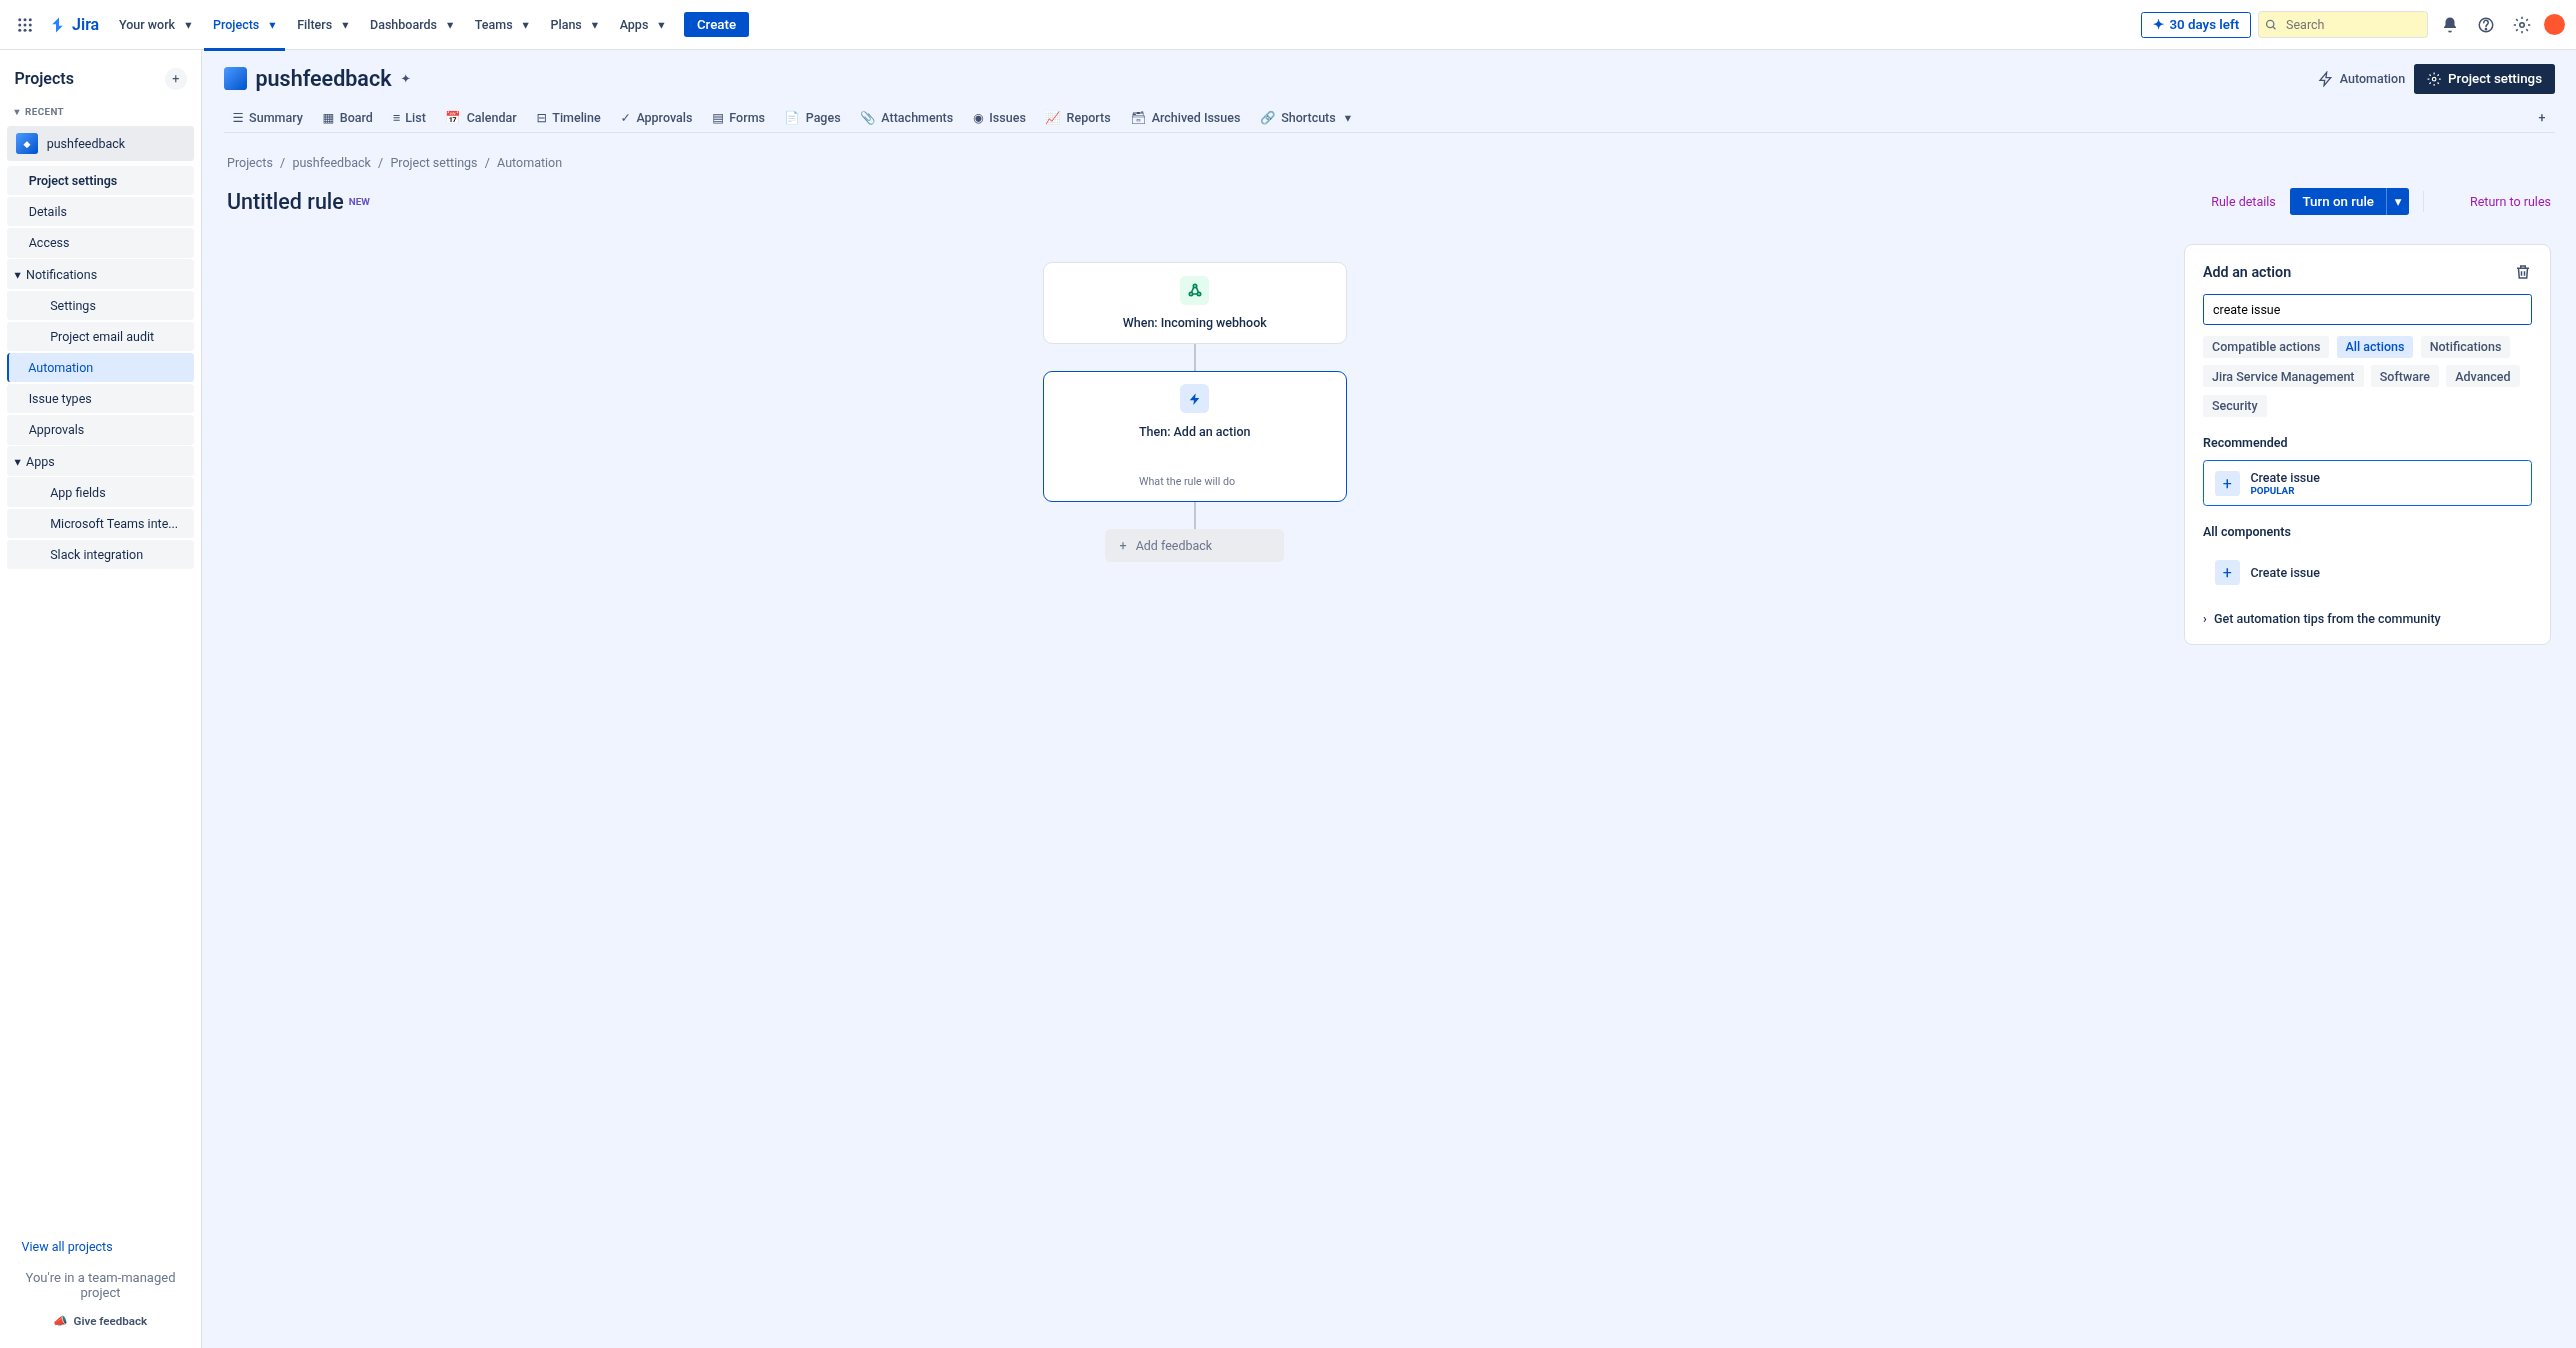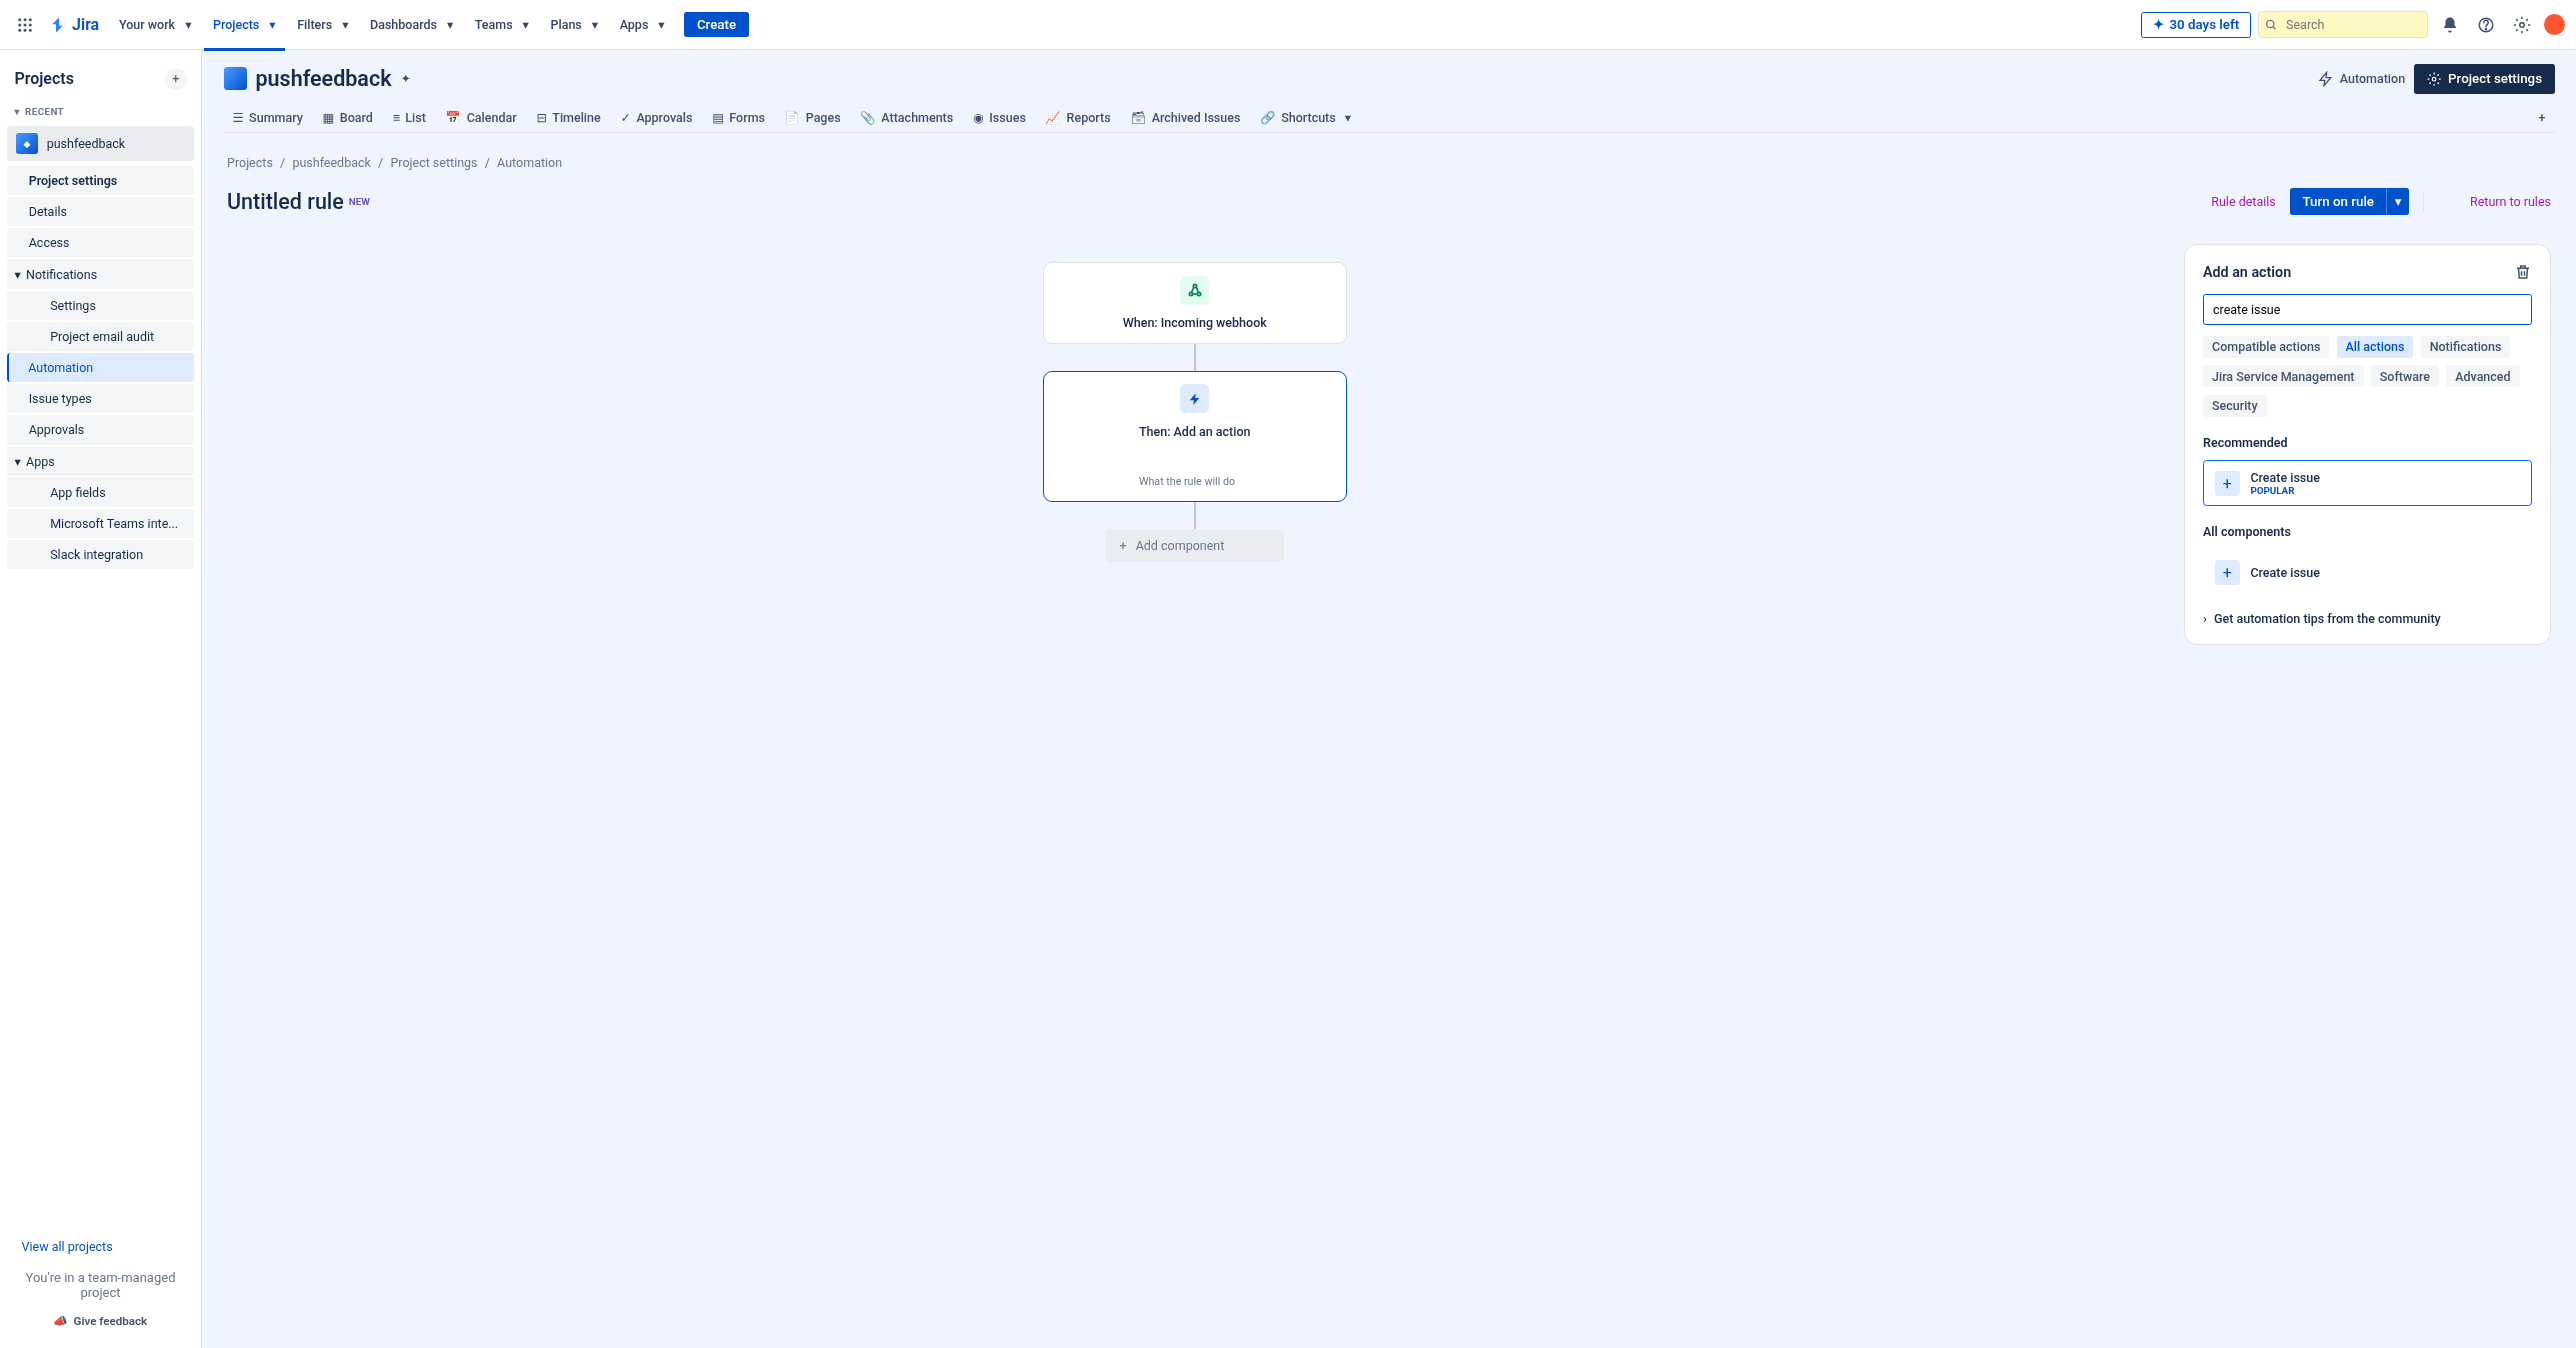--- a/index.html
+++ b/index.html
@@ -73,21 +73,21 @@
 .flow-card { width: 304px; background: #fff; border: 0.9px solid #dfe1e6; border-radius: 9px; padding: 12.5px 14.3px; display: flex; gap: 10.7px; align-items: center; flex-direction: column; }
 .flow-card.active { border: 1.8px solid #0052cc; }
 .flow-icon-box { width: 29px; height: 29px; border-radius: 5.4px; display: flex; align-items: center; justify-content: center; }
 .flow-icon-green { background: #e3fcef; color: #00875a; }
 .flow-icon-blue { background: #deebff; color: #0052cc; }
 .flow-label { font-weight: 500; font-size: 12.5px; color: #172b4d; }
 .flow-sub { font-size: 10.7px; color: #6b778c; margin-top: 36px; }
 .flow-connector { width: 1.8px; height: 27px; background: #c1c7d0; }
 .add-component { width: 179px; background: #ebecf0; border-radius: 5.4px; padding: 9px 14.3px; display: flex; align-items: center; gap: 9px; color: #6b778c; cursor: pointer; margin-top: 0; }
 
-.panel { width: 367px; background: #fff; border-radius: 13px; border: 0.9px solid #dfe1e6; padding: 18px; }
+.panel { width: 367px; background: #fff; border-radius: 8px; border: 0.9px solid #dfe1e6; padding: 18px; }
 .panel-header-row { display: flex; align-items: center; justify-content: space-between; }
 .panel-title { font-size: 14.3px; font-weight: 600; color: #172b4d; }
 .delete-btn { color: #42526e; cursor: pointer; }
 .panel-search { width: 100%; padding: 7.2px 9px; border: 1.8px solid #0052cc; border-radius: 2.7px; font-size: 12.5px; margin-top: 12.5px; outline: none; }
 .filter-chips { display: flex; flex-wrap: wrap; gap: 7.2px; margin-top: 10.7px; }
 .chip { background: #f4f5f7; padding: 3.6px 9px; border-radius: 2.7px; font-size: 12.5px; color: #42526e; cursor: pointer; font-weight: 500; }
 .chip.active { background: #deebff; color: #0052cc; }
 .section-label { font-weight: 600; color: #172b4d; margin-top: 18px; font-size: 12.5px; }
 .action-card { border: 1.8px solid #0065ff; border-radius: 3.6px; padding: 9px 10.7px; display: flex; gap: 10.7px; align-items: center; margin-top: 10.7px; cursor: pointer; }
 .action-card.plain { border: 1.8px solid transparent; }
@@ -360,21 +360,21 @@
                 </svg>
             </div>
             <div>
               <div class="flow-label">Then: Add an action</div>
               <div class="flow-sub">What the rule will do</div>
             </div>
           </div>
           <div class="flow-connector"></div>
           <div class="add-component">
             <span>+</span>
-            <span>Add component</span>
+            <span>Add feedback</span>
           </div>
         </div>
 
         <div class="panel">
           <div class="panel-header-row">
             <div class="panel-title">Add an action</div>
             <div class="delete-btn">
               <svg width="18" height="18" viewBox="0 0 24 24" fill="none" stroke="currentColor" stroke-width="2">
                   <path d="M4 7h16M9 7V4h6v3M6 7l1 13h10l1-13M10 11v6M14 11v6"></path>
                 </svg>

